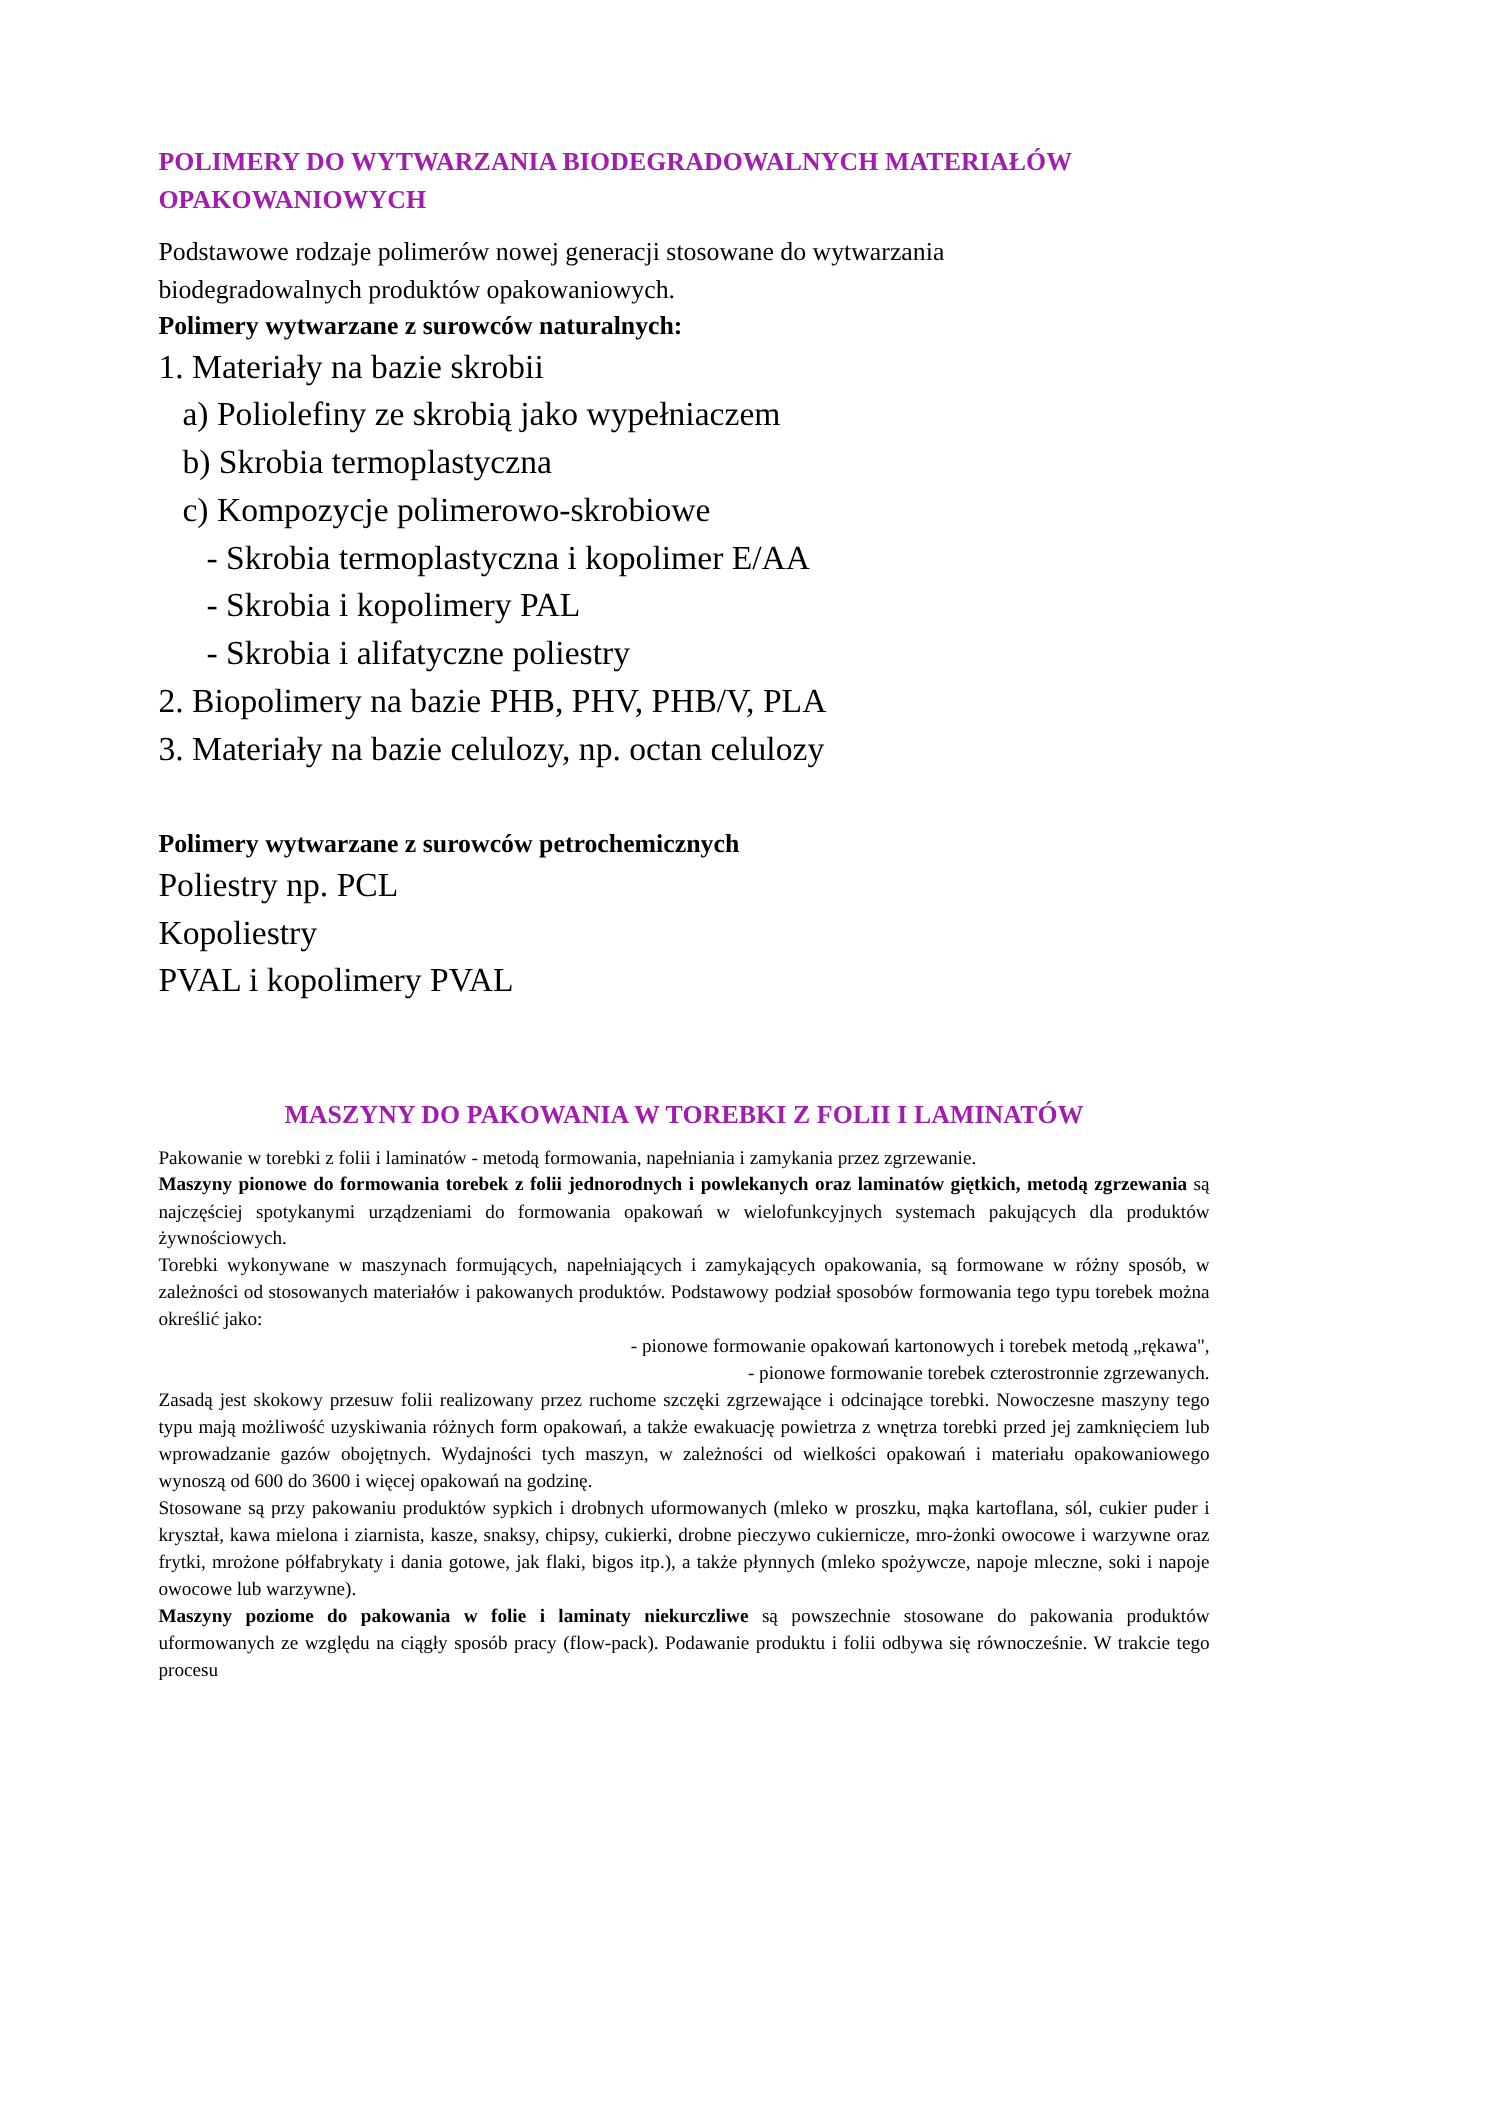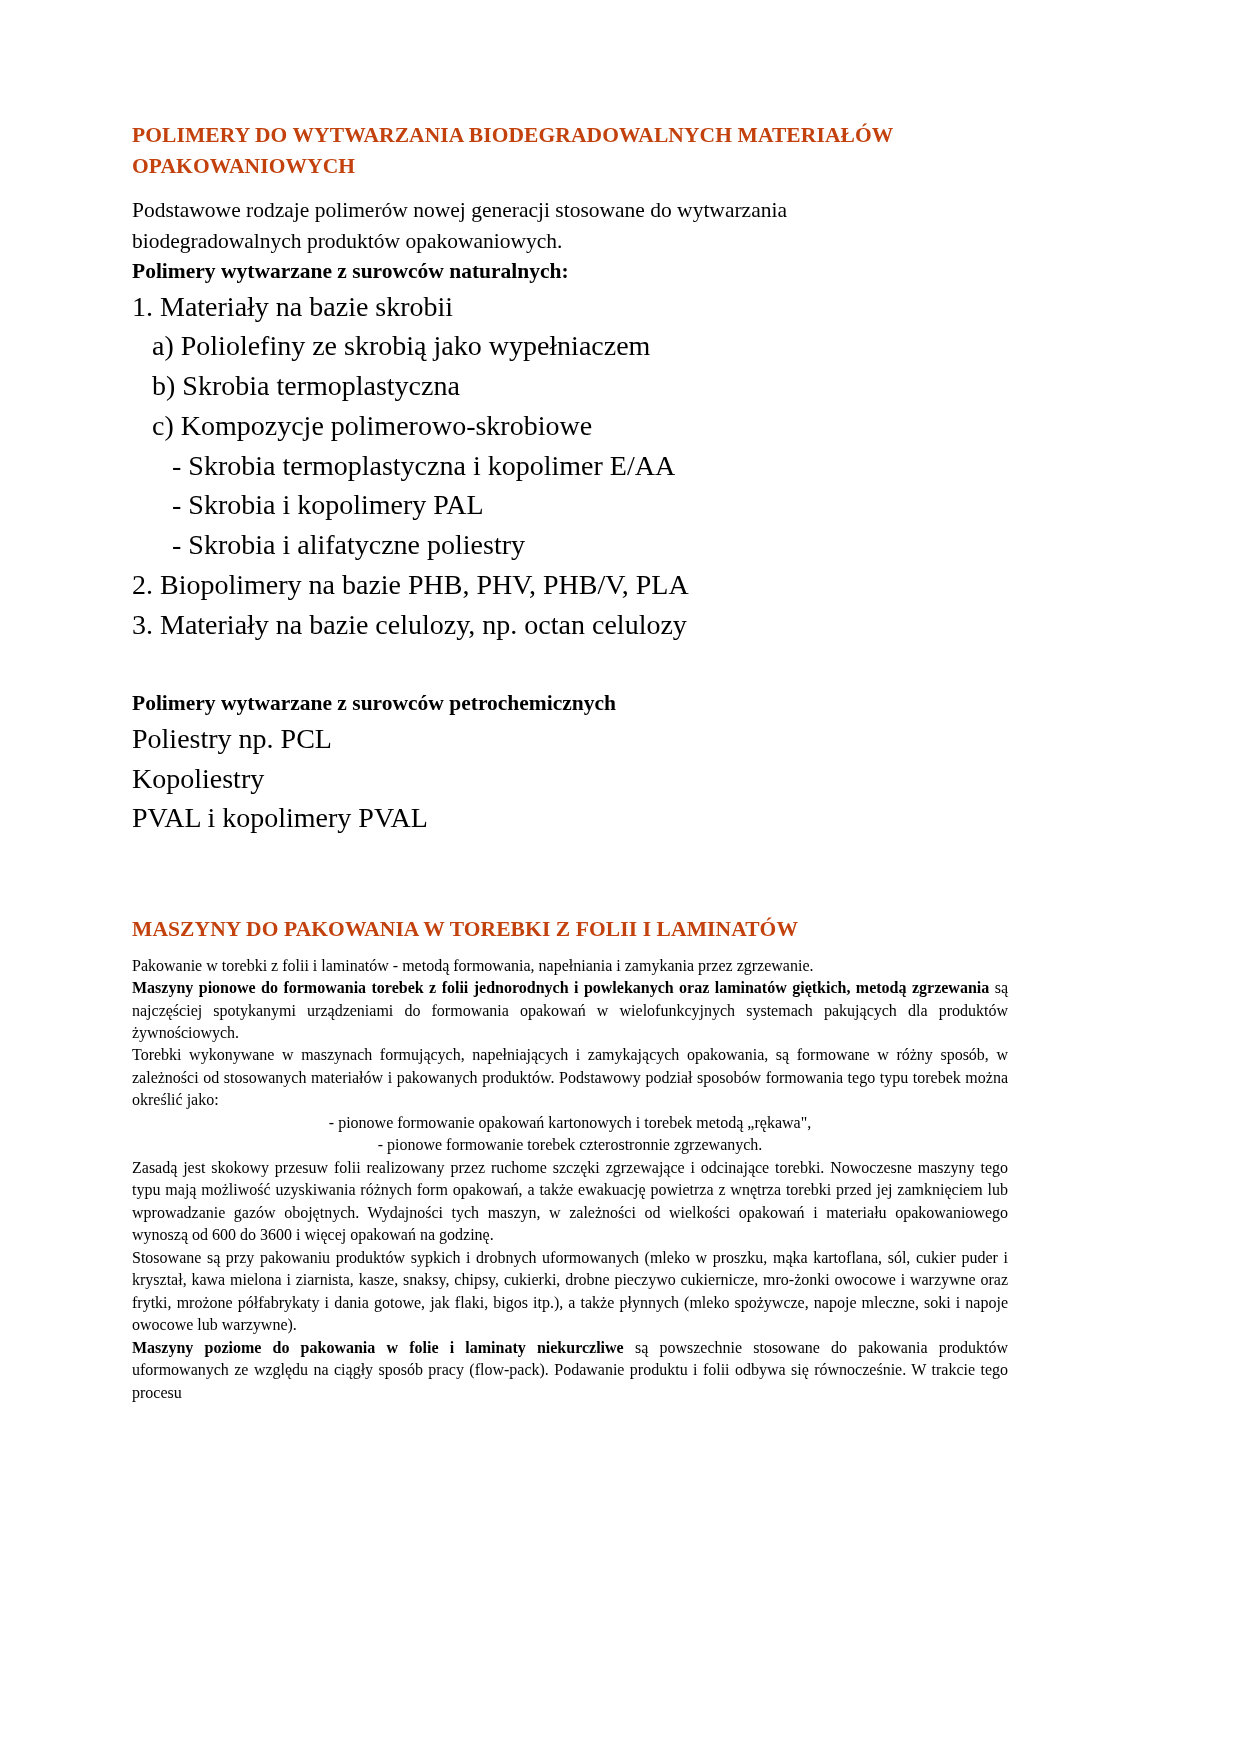--- a/index.html
+++ b/index.html
@@ -16,21 +16,21 @@
   }
   .page {
     position: relative;
     width: 1240px;
     height: 1754px;
     background: #ffffff;
     box-sizing: border-box;
     padding: 120px 232px 0 132px;
   }
   .doc-heading {
-    color: #c2410c;
+    color: #a21caf;
     font-weight: bold;
     font-size: 21.5px;
     line-height: 1.42;
     letter-spacing: 0.1px;
     margin: 0 0 14px 0;
     text-align: left;
   }
   .section-two .doc-heading {
     margin-bottom: 10px;
   }
@@ -57,24 +57,25 @@
   .section-two {
     width: 876px;
   }
   .section-two p {
     text-align: justify;
     text-justify: inter-word;
     font-size: 16px;
     line-height: 1.405;
   }
   .section-two p.no-justify {
-    text-align: center;
+    text-align: right;
   }
   .section-two .doc-heading {
     width: 876px;
+    text-align: center;
   }
   b, strong { font-weight: bold; }
   .para-block { margin: 0; }
 </style>
 </head>
 <body>
 
 <div class="page">
 
   <div class="section-one">

